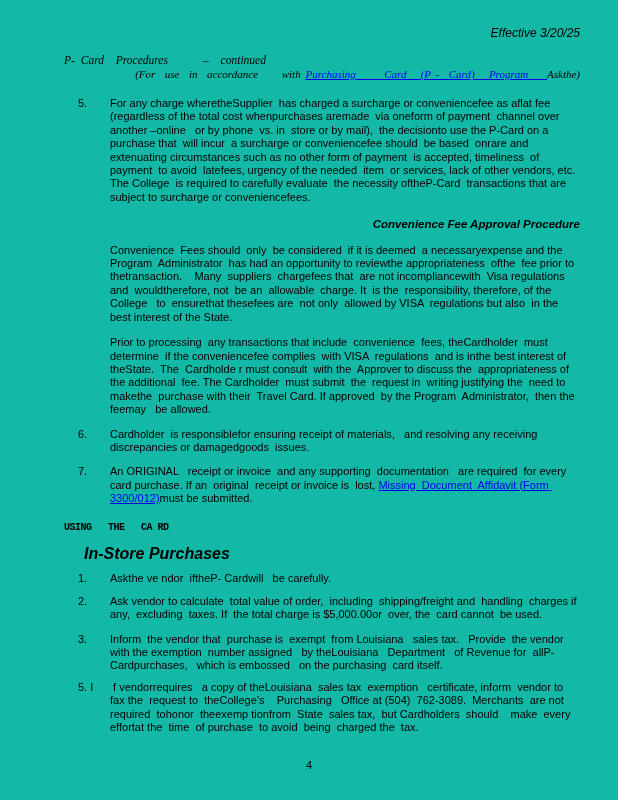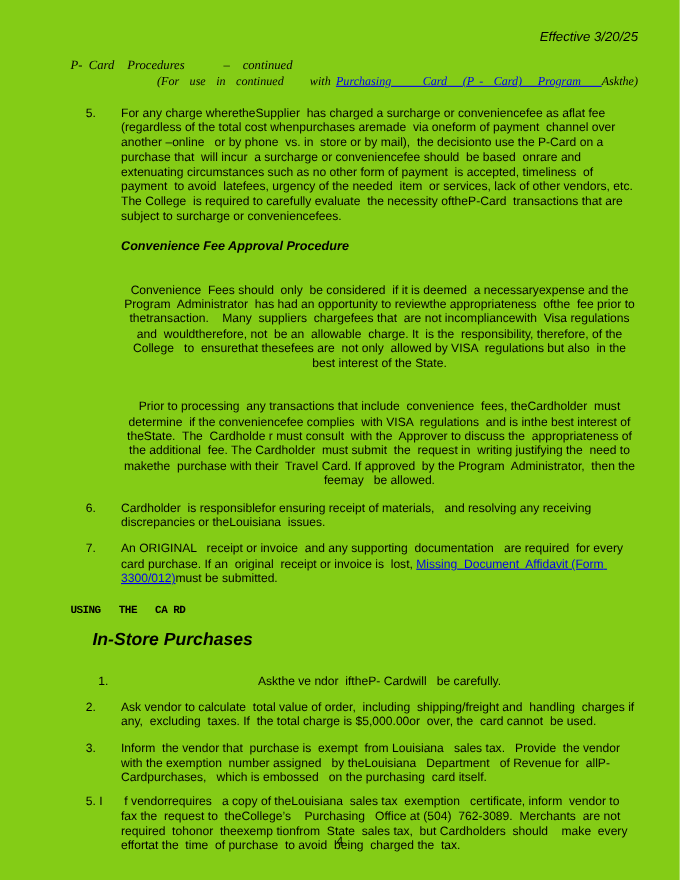--- a/index.html
+++ b/index.html
@@ -1,19 +1,19 @@
 <!DOCTYPE html>
 <html style="--link: #0000EE;"><head>
 <meta charset="utf-8">
 <style>
   html,body { margin:0; padding:0; background:#ffffff; }
   .page {
     position:relative;
     width:618px; height:800px;
-    background:#84cc16;
+    background:#14b8a6;
     box-sizing:border-box;
     padding:26px 38px 0 64px;
     font-family:"Liberation Sans", sans-serif;
     font-size:11px;
     line-height:13.4px;
     color:#000000;
     overflow:hidden;
   }
   .effective {
     text-align:right;
@@ -53,73 +53,74 @@
     white-space:pre-wrap;
   }
   .item .text { flex:1; white-space:pre-wrap; }
   .indent { margin-left:46px; margin-right:0; white-space:pre-wrap; }
   .sub-heading {
     margin-left:46px;
     margin-top:14px;
     font-weight:bold;
     font-style:italic;
     font-size:11.5px;
+    text-align:right;
   }
   .using-heading {
     margin-top:15px;
     font-family:"Liberation Mono", monospace;
     font-weight:bold;
     font-size:10px;
     letter-spacing:-0.5px;
     white-space:pre-wrap;
   }
   .instore-heading {
     margin-top:13px;
     font-weight:bold;
     font-style:italic;
     font-size:16px;
     margin-left:20px;
   }
   .mt16 { margin-top:16px; }
-  .mt12 { margin-top:26px;text-align:center; }
+  .mt12 { margin-top:12px; }
   .mt11 { margin-top:11px; }
   .mt9  { margin-top:9px; }
   .mt8  { margin-top:8px; }
   .page-number {
     position:absolute;
     left:0; right:0; bottom:28px;
     text-align:center;
     font-size:11px;
   }
 </style>
 </head>
 <body>
 
 <div class="page">
 
   <div class="effective">Effective 3/20/25</div>
 
   <div class="doc-title">P- Card  Procedures      –  continued</div>
 
-  <div class="doc-subtitle"><span>(For  use  in  continued     with </span><a class="link">Purchasing      Card   (P -  Card)   Program    </a><span>Askthe)</span></div>
+  <div class="doc-subtitle"><span>(For  use  in  accordance     with </span><a class="link">Purchasing      Card   (P -  Card)   Program    </a><span>Askthe)</span></div>
 
   <div class="item mt16">
     <span class="num">5.</span>
     <span class="text">For any charge wheretheSupplier  has charged a surcharge or conveniencefee as aflat fee (regardless of the total cost whenpurchases aremade  via oneform of payment  channel over another –online   or by phone  vs. in  store or by mail),  the decisionto use the P-Card on a purchase that  will incur  a surcharge or conveniencefee should  be based  onrare and extenuating circumstances such as no other form of payment  is accepted, timeliness  of payment  to avoid  latefees, urgency of the needed  item  or services, lack of other vendors, etc. The College  is required to carefully evaluate  the necessity oftheP-Card  transactions that are subject to surcharge or conveniencefees.</span>
   </div>
 
   <div class="sub-heading">Convenience Fee Approval Procedure</div>
 
   <div class="indent mt12">Convenience  Fees should  only  be considered  if it is deemed  a necessaryexpense and the Program  Administrator  has had an opportunity to reviewthe appropriateness  ofthe  fee prior to thetransaction.    Many  suppliers  chargefees that  are not incompliancewith  Visa regulations  and  wouldtherefore, not  be an  allowable  charge. It  is the  responsibility, therefore, of the College   to  ensurethat thesefees are  not only  allowed by VISA  regulations but also  in the best interest of the State.</div>
 
   <div class="indent mt12">Prior to processing  any transactions that include  convenience  fees, theCardholder  must determine  if the conveniencefee complies  with VISA  regulations  and is inthe best interest of theState.  The  Cardholde r must consult  with the  Approver to discuss the  appropriateness of the additional  fee. The Cardholder  must submit  the  request in  writing justifying the  need to makethe  purchase with their  Travel Card. If approved  by the Program  Administrator,  then the feemay   be allowed.</div>
 
   <div class="item mt11">
     <span class="num">6.</span>
-    <span class="text">Cardholder  is responsiblefor ensuring receipt of materials,   and resolving any receiving discrepancies or theLouisiana  issues.</span>
+    <span class="text">Cardholder  is responsiblefor ensuring receipt of materials,   and resolving any receiving discrepancies or damagedgoods  issues.</span>
   </div>
 
   <div class="item mt11">
     <span class="num">7.</span>
     <span class="text"><span>An ORIGINAL   receipt or invoice  and any supporting  documentation   are required  for every card purchase. If an  original  receipt or invoice is  lost, </span><a class="link">Missing  Document  Affidavit (Form 3300/012)</a><span>must be submitted.</span></span>
   </div>
 
   <div class="using-heading">USING   THE   CA RD</div>
 
   <div class="instore-heading">In-Store Purchases</div>

